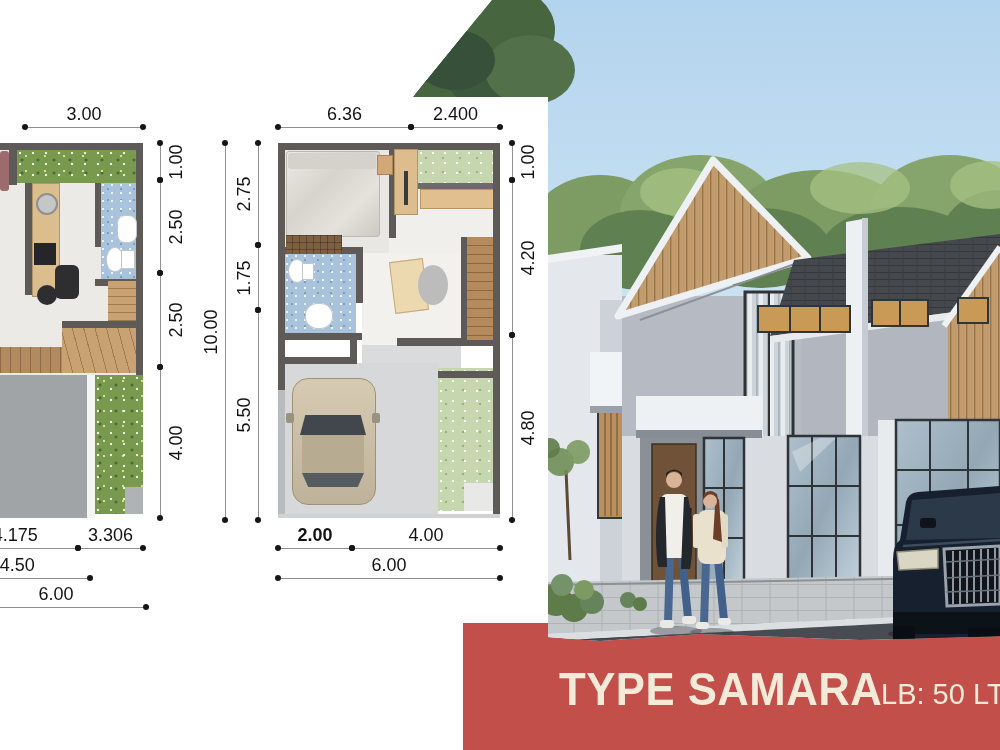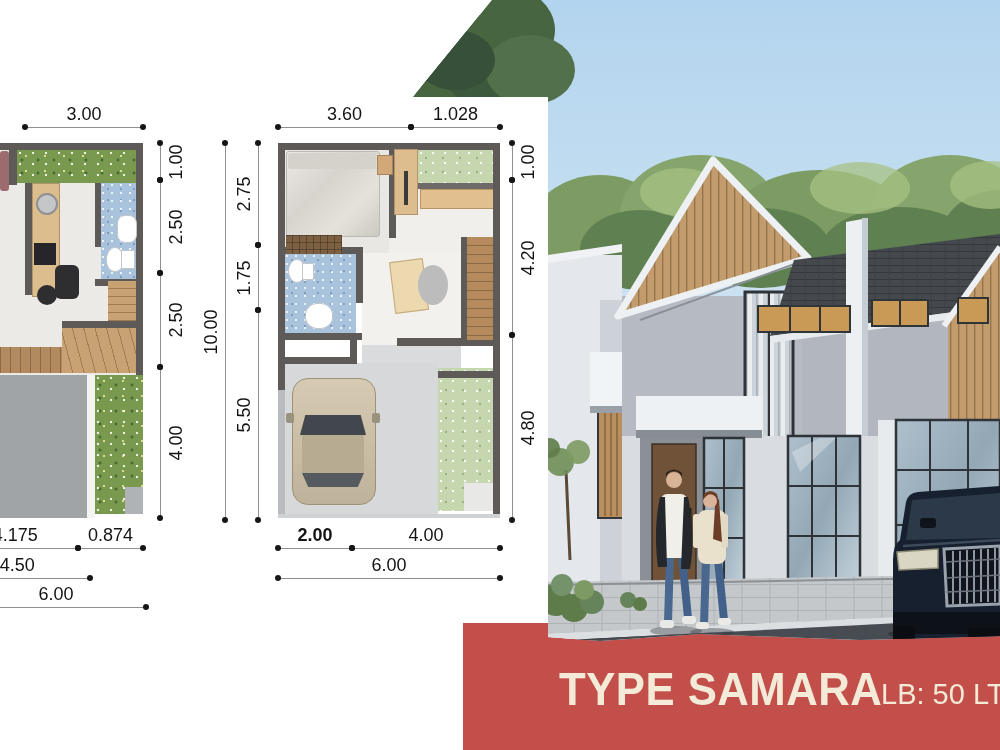--- a/index.html
+++ b/index.html
@@ -280,21 +280,21 @@
   <div class="seg-v" style="left:239px;top:130px;height:94px;">
     <span class="lbl">2.50</span>
     </div>
   <div class="seg-v" style="left:239px;top:224px;height:151px;">
     <span class="lbl">4.00</span>
     </div>
   <div class="seg-h" style="left:0;top:405px;width:157px;">
     <span class="lbl" style="left:60%;">4.175</span>
     </div>
   <div class="seg-h" style="left:157px;top:405px;width:65px;">
-    <span class="lbl">0.874</span>
+    <span class="lbl">3.306</span>
     </div>
   <div class="seg-h" style="left:0;top:435px;width:169px;">
     <span class="lbl" style="left:57%;">4.50</span>
     </div>
   <div class="seg-h" style="left:0;top:464px;width:225px;">
     <span class="lbl" style="left:60%;">6.00</span>
     </div>
 </div>
 
 <div class="abs plan" id="p2" style="left:278px;top:143px;width:222px;height:377px;">
@@ -345,24 +345,24 @@
   <div class="abs stair2" style="left:189px;top:94px;width:26px;height:103px;"></div>
 
   <div class="abs" style="left:14px;top:235px;width:82px;height:125px;border-radius:16px;background:linear-gradient(180deg,#d6cab2,#bfb29a);border:1px solid #9d9178;"></div>
   <div class="abs" style="left:22px;top:272px;width:66px;height:20px;background:#42474d;clip-path:polygon(8% 0,92% 0,100% 100%,0 100%);"></div>
   <div class="abs" style="left:24px;top:292px;width:62px;height:38px;background:#b7ab92;"></div>
   <div class="abs" style="left:24px;top:330px;width:62px;height:14px;background:#565b60;clip-path:polygon(0 0,100% 0,90% 100%,10% 100%);"></div>
   <div class="abs" style="left:8px;top:270px;width:8px;height:10px;background:#9a917e;border-radius:2px;"></div>
   <div class="abs" style="left:94px;top:270px;width:8px;height:10px;background:#9a917e;border-radius:2px;"></div>
 
   <div class="seg-h" style="left:0;top:-16px;width:133px;">
-    <span class="lbl">3.60</span>
+    <span class="lbl">6.36</span>
     </div>
   <div class="seg-h" style="left:133px;top:-16px;width:89px;">
-    <span class="lbl">1.028</span>
+    <span class="lbl">2.400</span>
     </div>
 
   <div class="seg-v lab-left" style="left:-20px;top:0;height:102px;">
     <span class="lbl">2.75</span>
     </div>
   <div class="seg-v lab-left" style="left:-20px;top:102px;height:65px;">
     <span class="lbl">1.75</span>
     </div>
   <div class="seg-v lab-left" style="left:-20px;top:167px;height:210px;">
     <span class="lbl">5.50</span>

